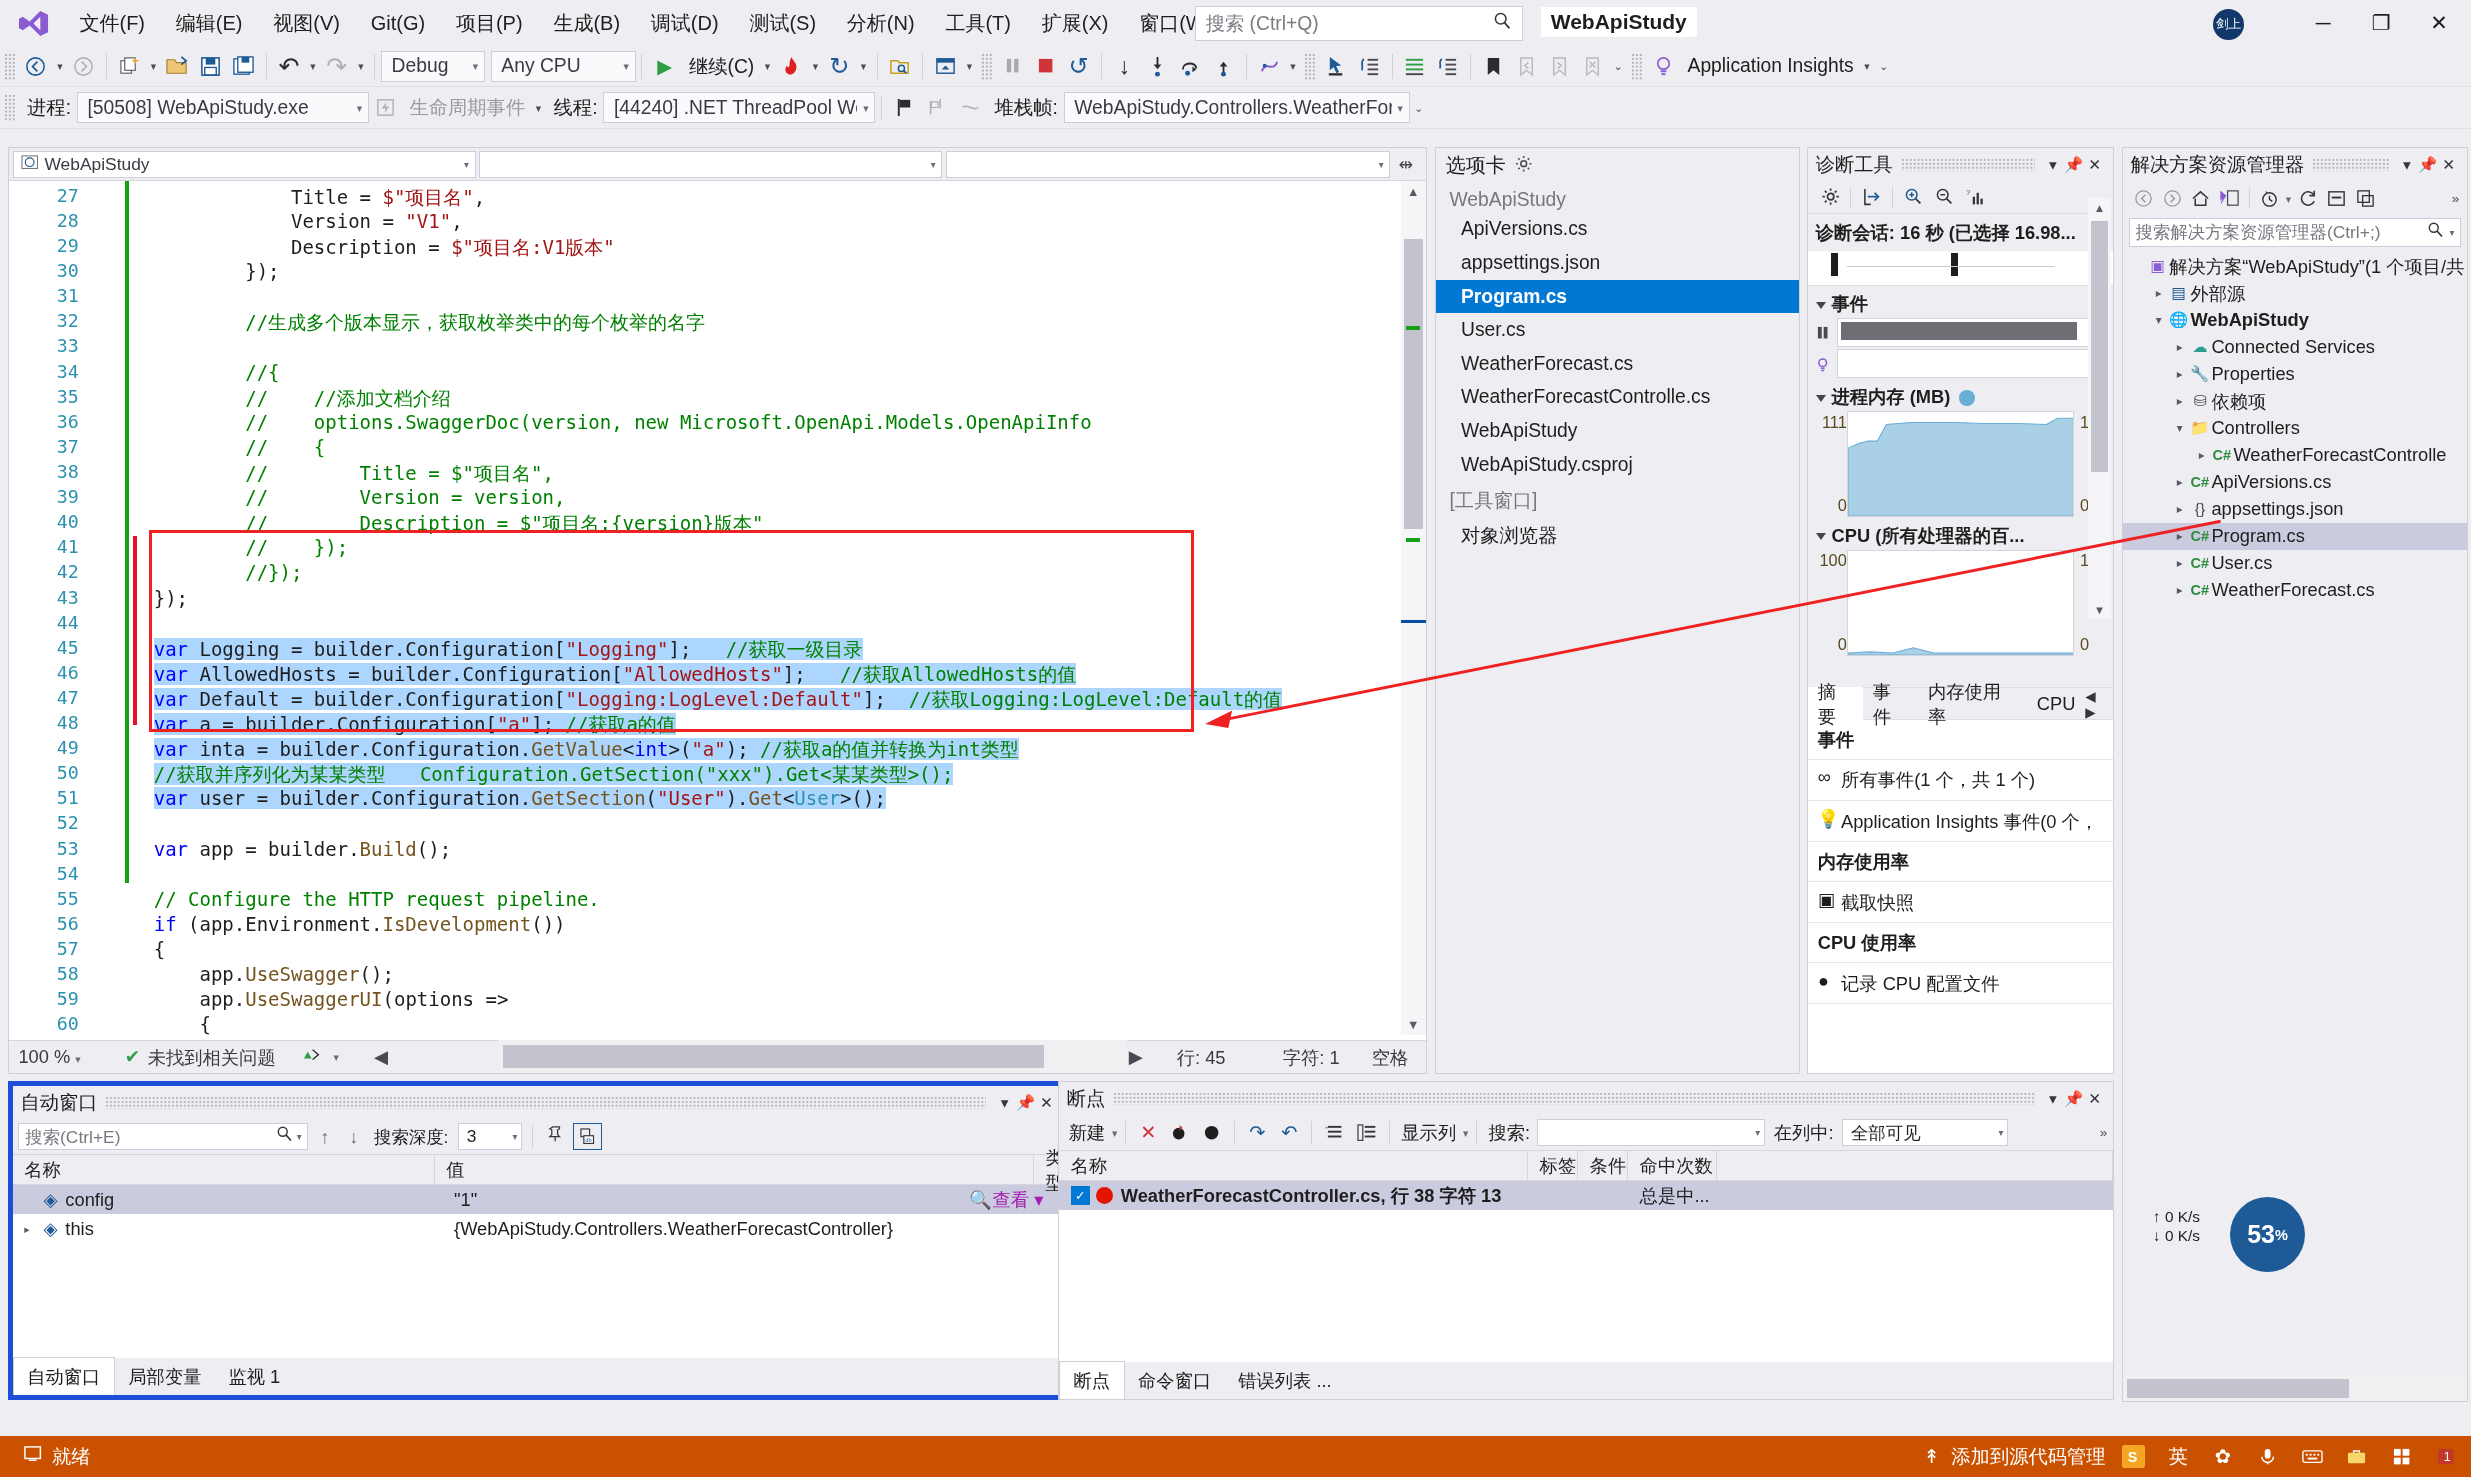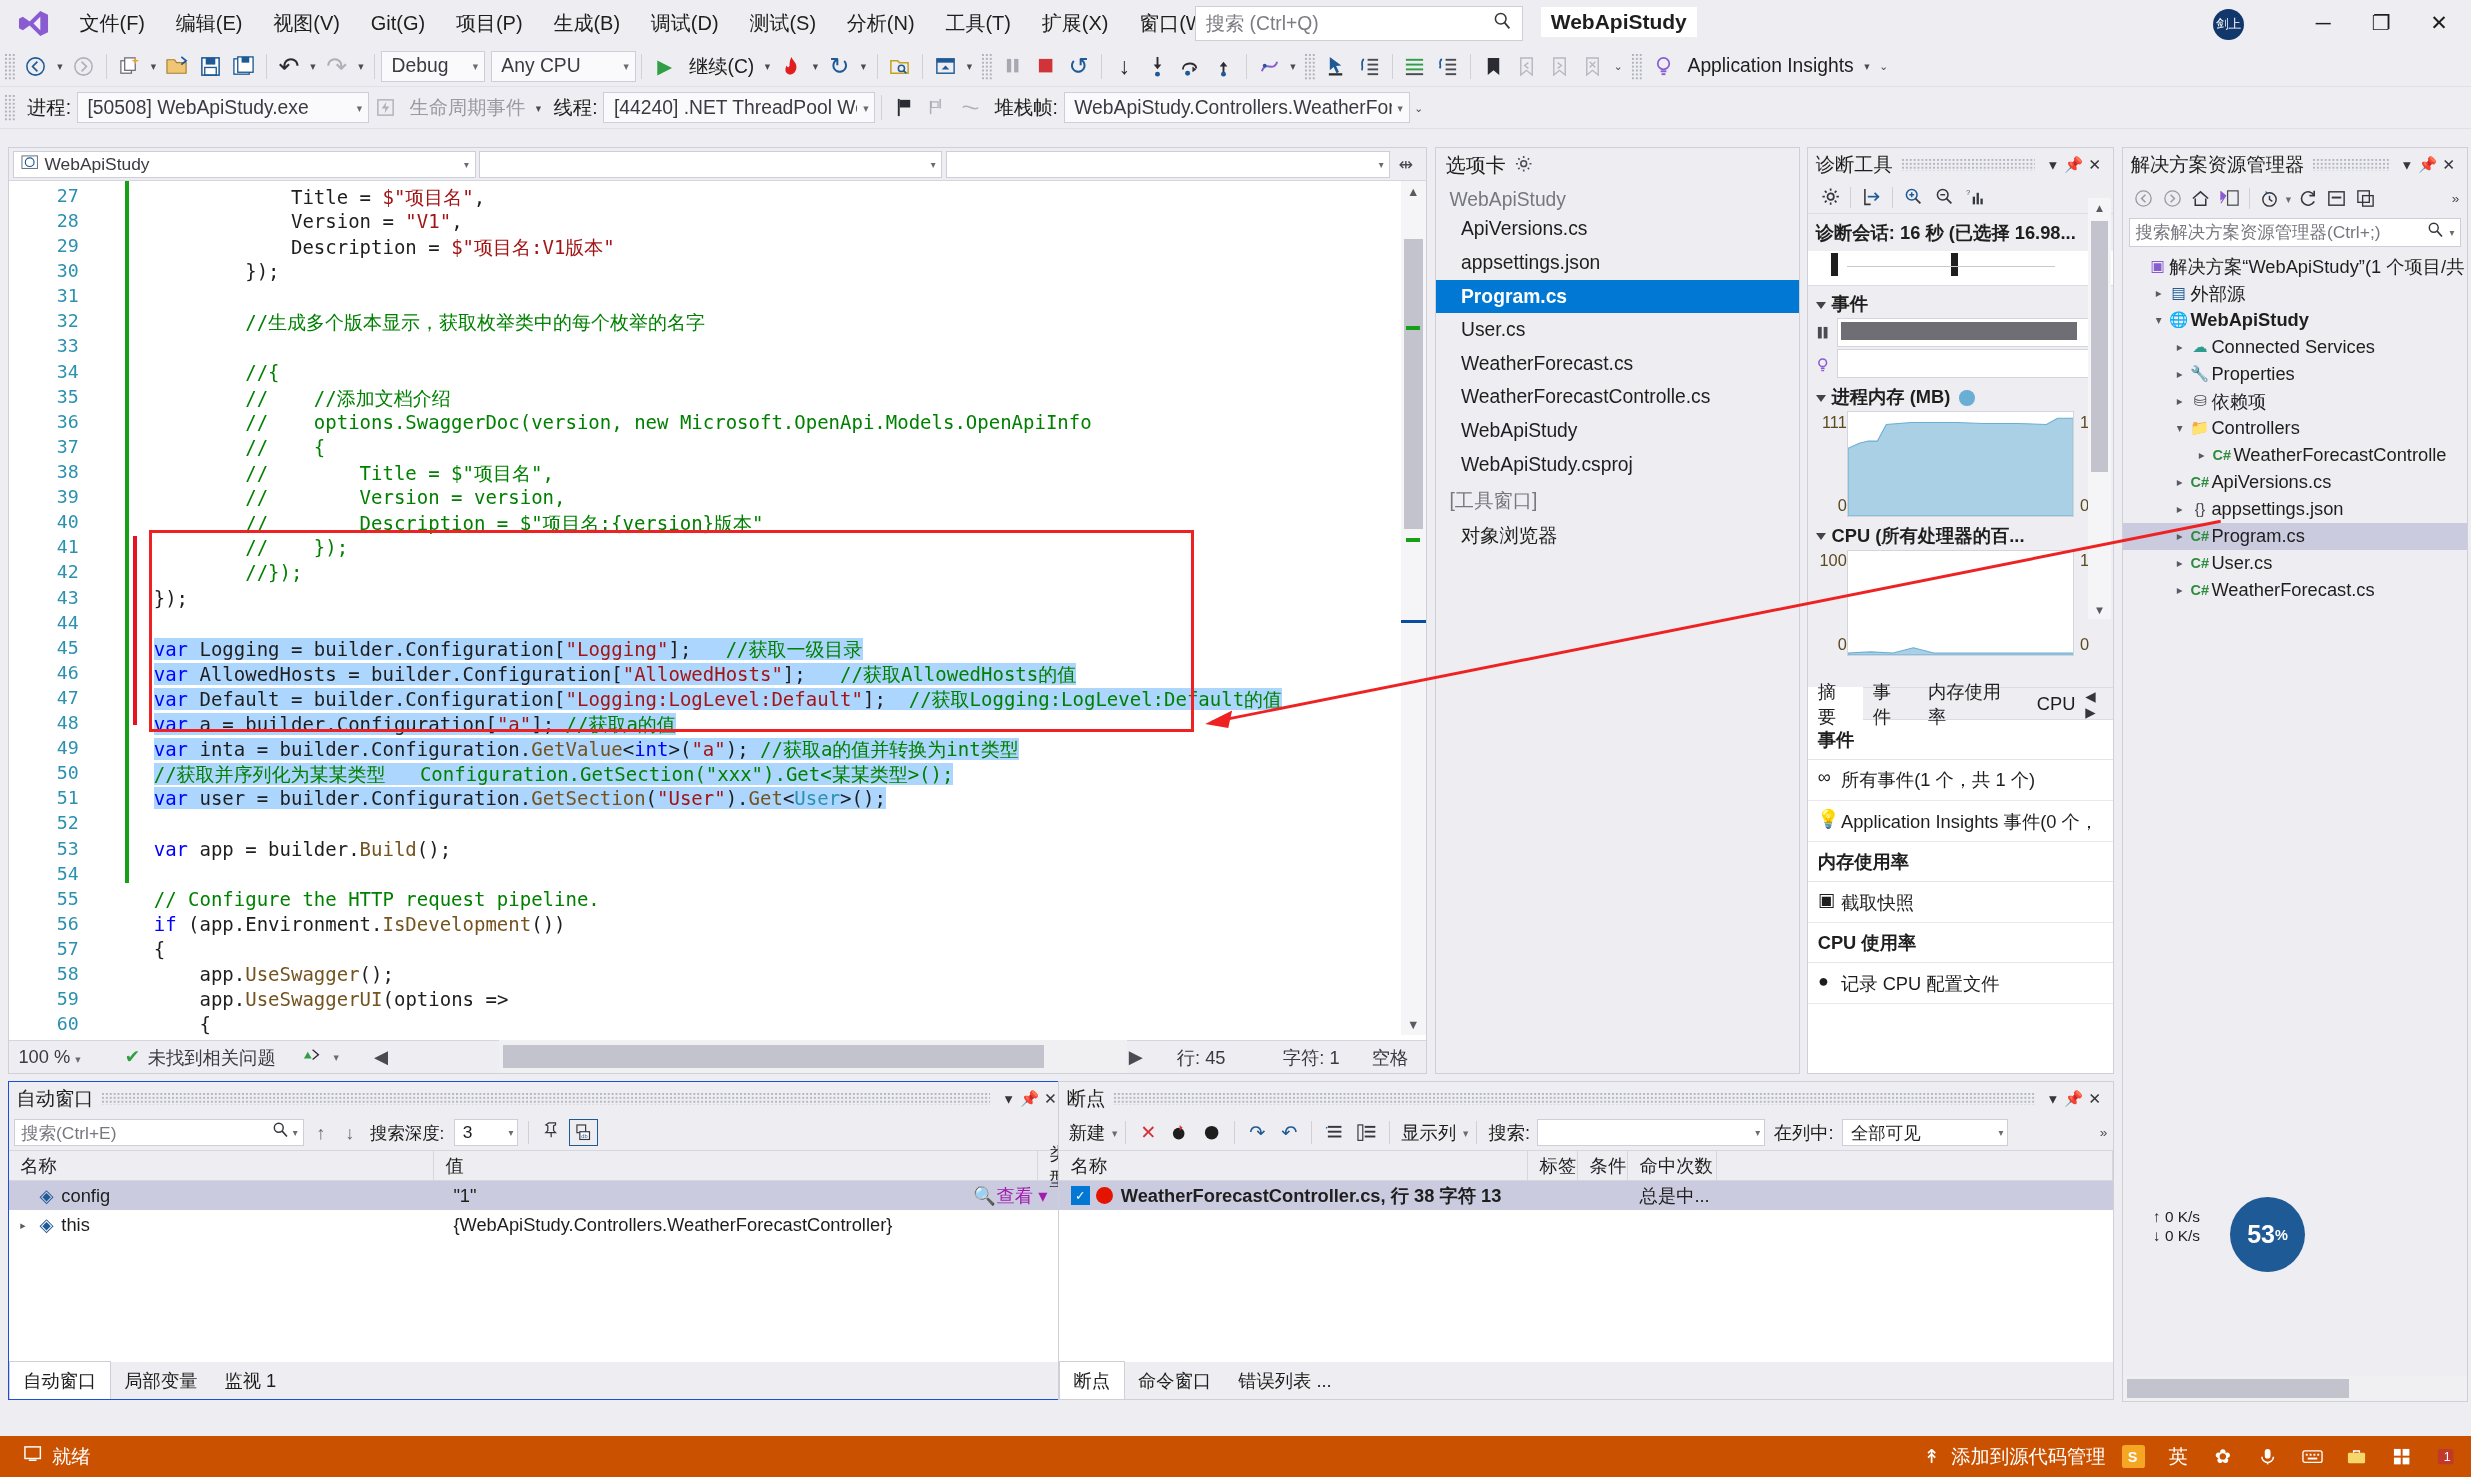--- a/index.html
+++ b/index.html
@@ -114,21 +114,21 @@
   .se-tree { padding:1.9px 0; font-size:18.3px; }
   .se-node { display:flex; align-items:center; height:27px; white-space:nowrap; cursor:default; }
   .se-node.selected { background:#cbcbe0; }
   .se-arrow { width:17.4px; text-align:center; font-size:11.6px; color:#5a5a62; }
   .se-ico { width:23px; text-align:center; font-size:15.4px; }
   .se-lbl { overflow:hidden; }
   .se-bold { font-weight:bold; }
   .se-hsb { position:absolute; left:0; bottom:0; width:100%; height:25px; background:#f0f0f3; }
 
   
-  .autos { position:absolute; left:7.7px; top:1081px; width:1062px; height:319px; background:#eeeef2; border:1px solid #1d4ed8; }
+  .autos { position:absolute; left:7.7px; top:1081px; width:1062px; height:319px; background:#eeeef2; border:5px solid #1d4ed8; }
   .aw-tb { height:35px; display:flex; align-items:center; gap:3.9px; padding:0 5.8px; }
   .aw-search { width:290px; height:27px; background:#fff; border:1px solid #ccceda; display:flex; align-items:center;
                padding:0 5.8px; font-size:17.4px; color:#77777f; }
   .aw-depth { height:27px; width:64px; background:#fff; border:1px solid #ccceda; display:flex; align-items:center;
               padding:0 3.9px 0 7.7px; font-size:17.4px; }
   .grid-head { height:31px; display:flex; align-items:center; border-top:1px solid #d6d6de; border-bottom:1px solid #d6d6de;
                font-size:18.3px; background:#eeeef2; }
   .gh-c { padding-left:11.6px; border-right:1px solid #d6d6de; height:31px; display:flex; align-items:center; }
   .grid-row { height:29px; display:flex; align-items:center; font-size:18.3px; background:#fff; }
   .grid-row.sel { background:#cbcbe0; }

